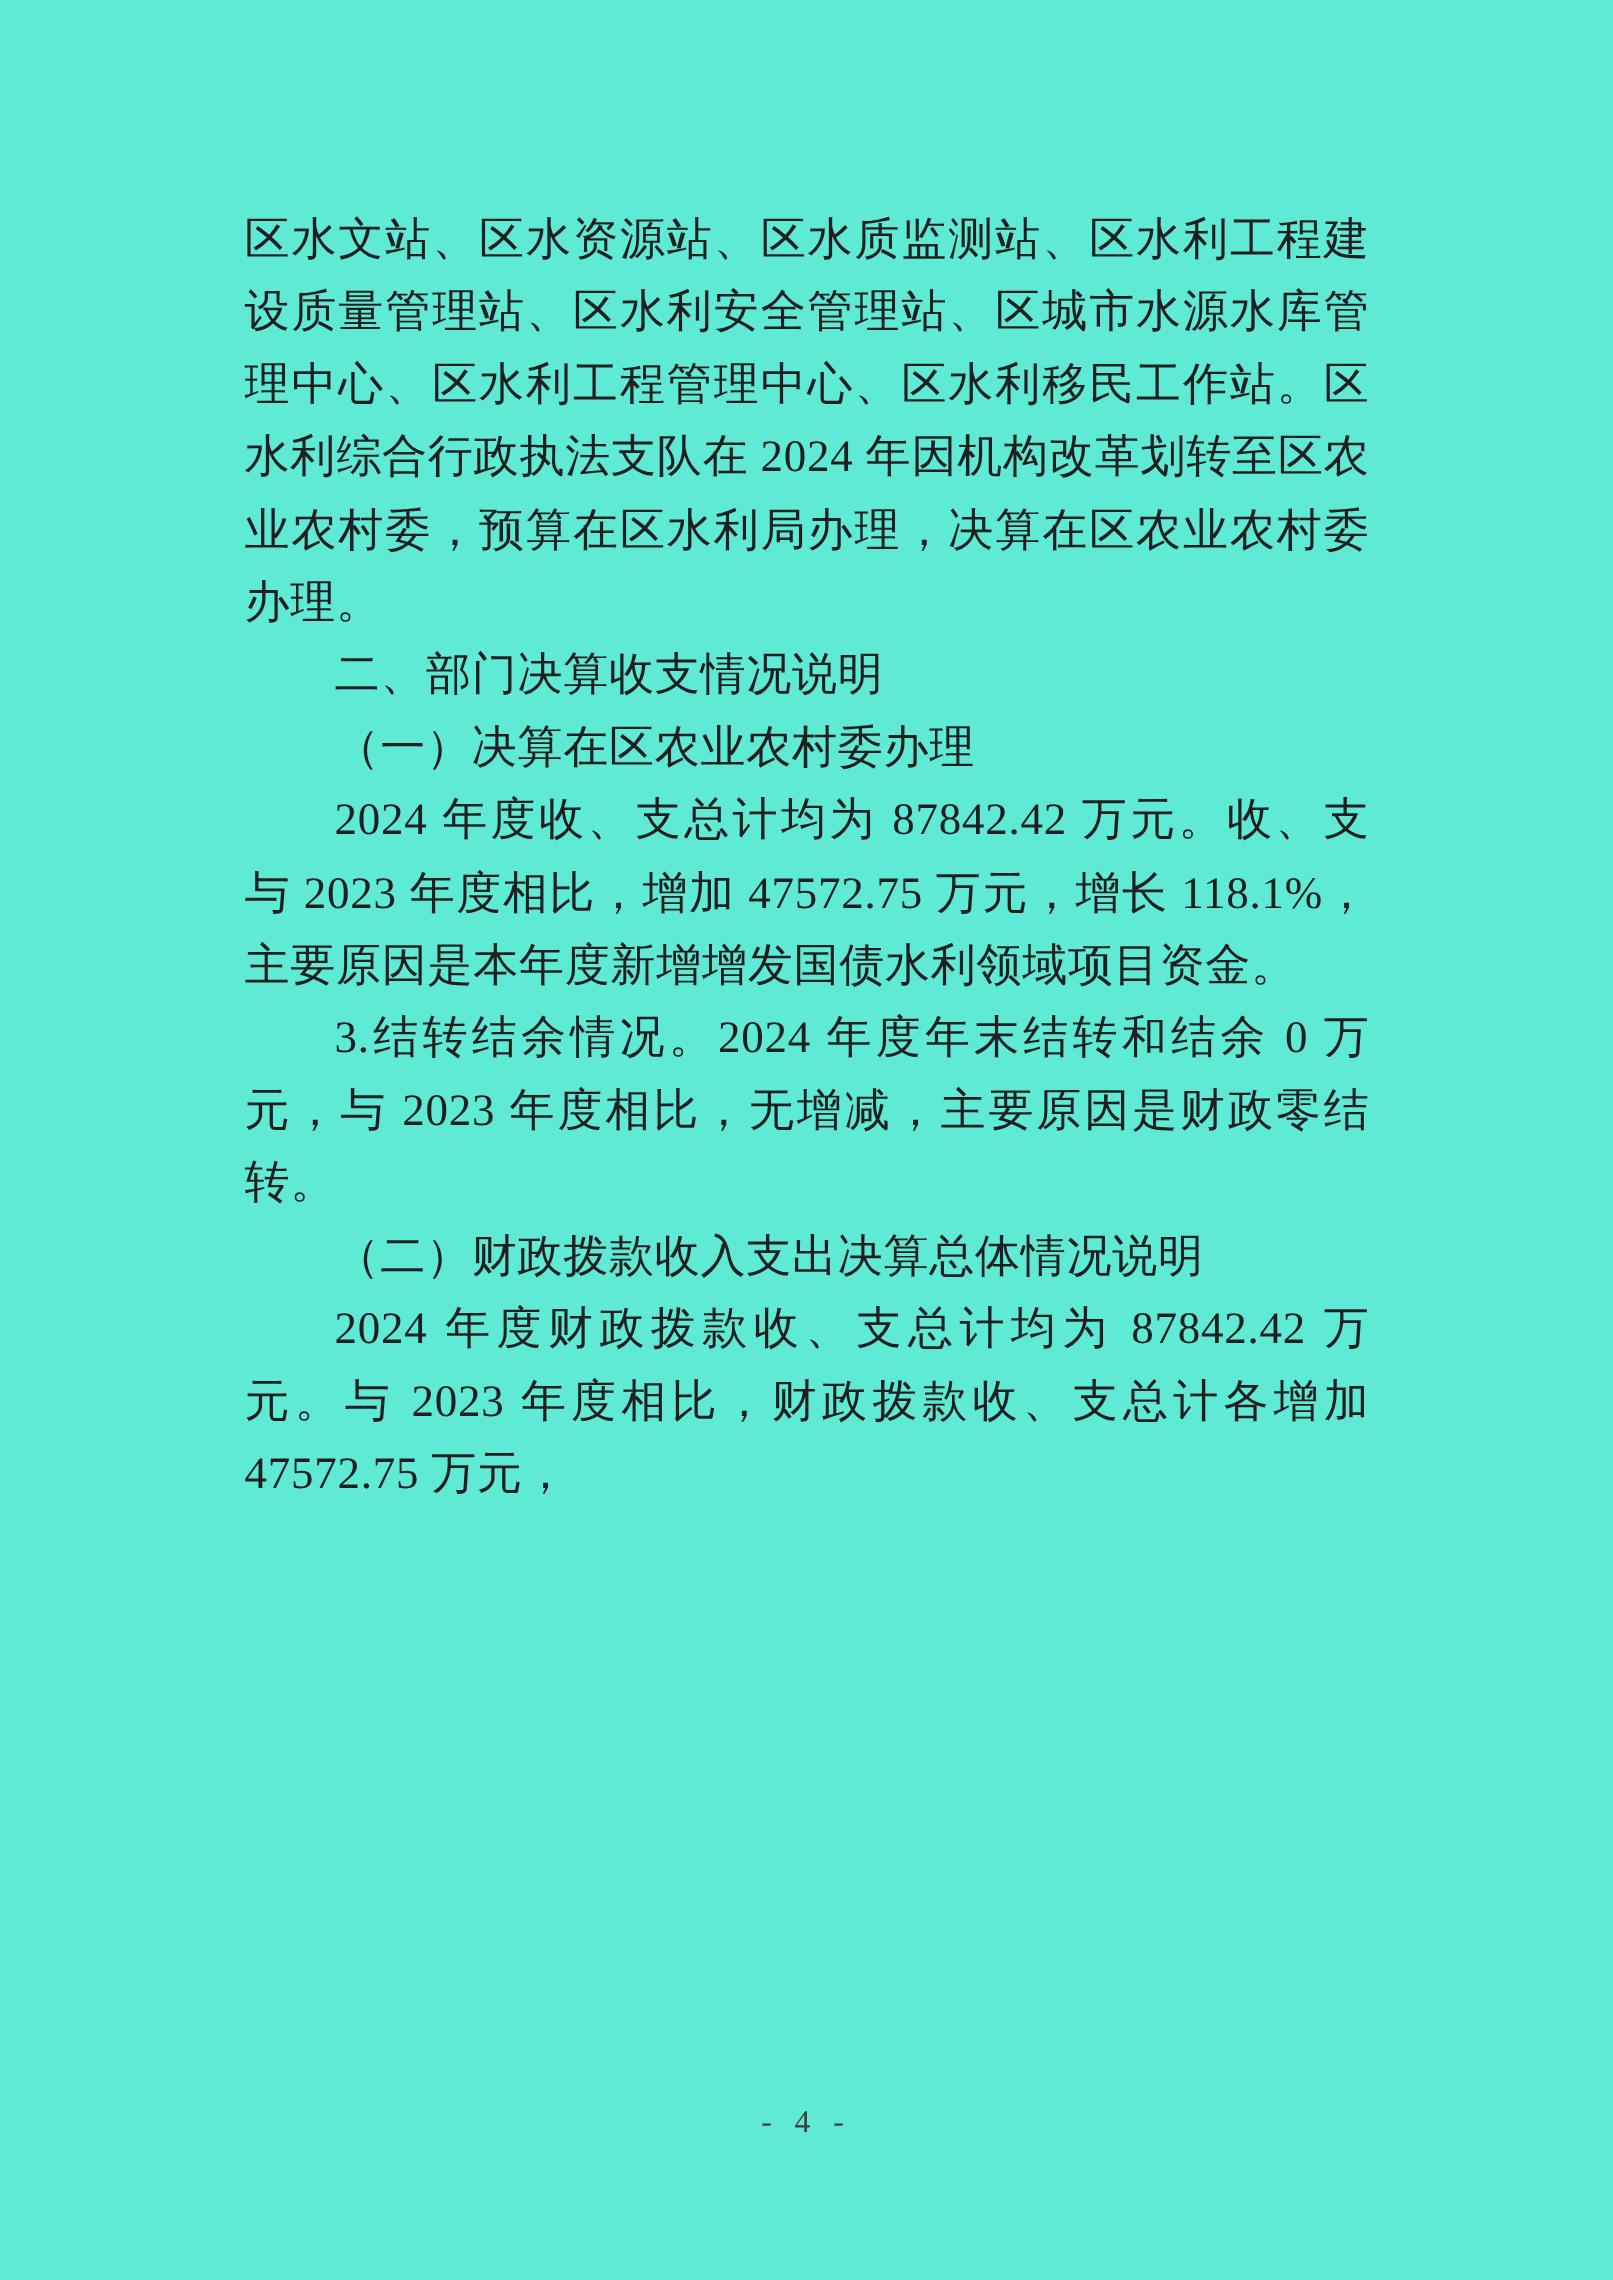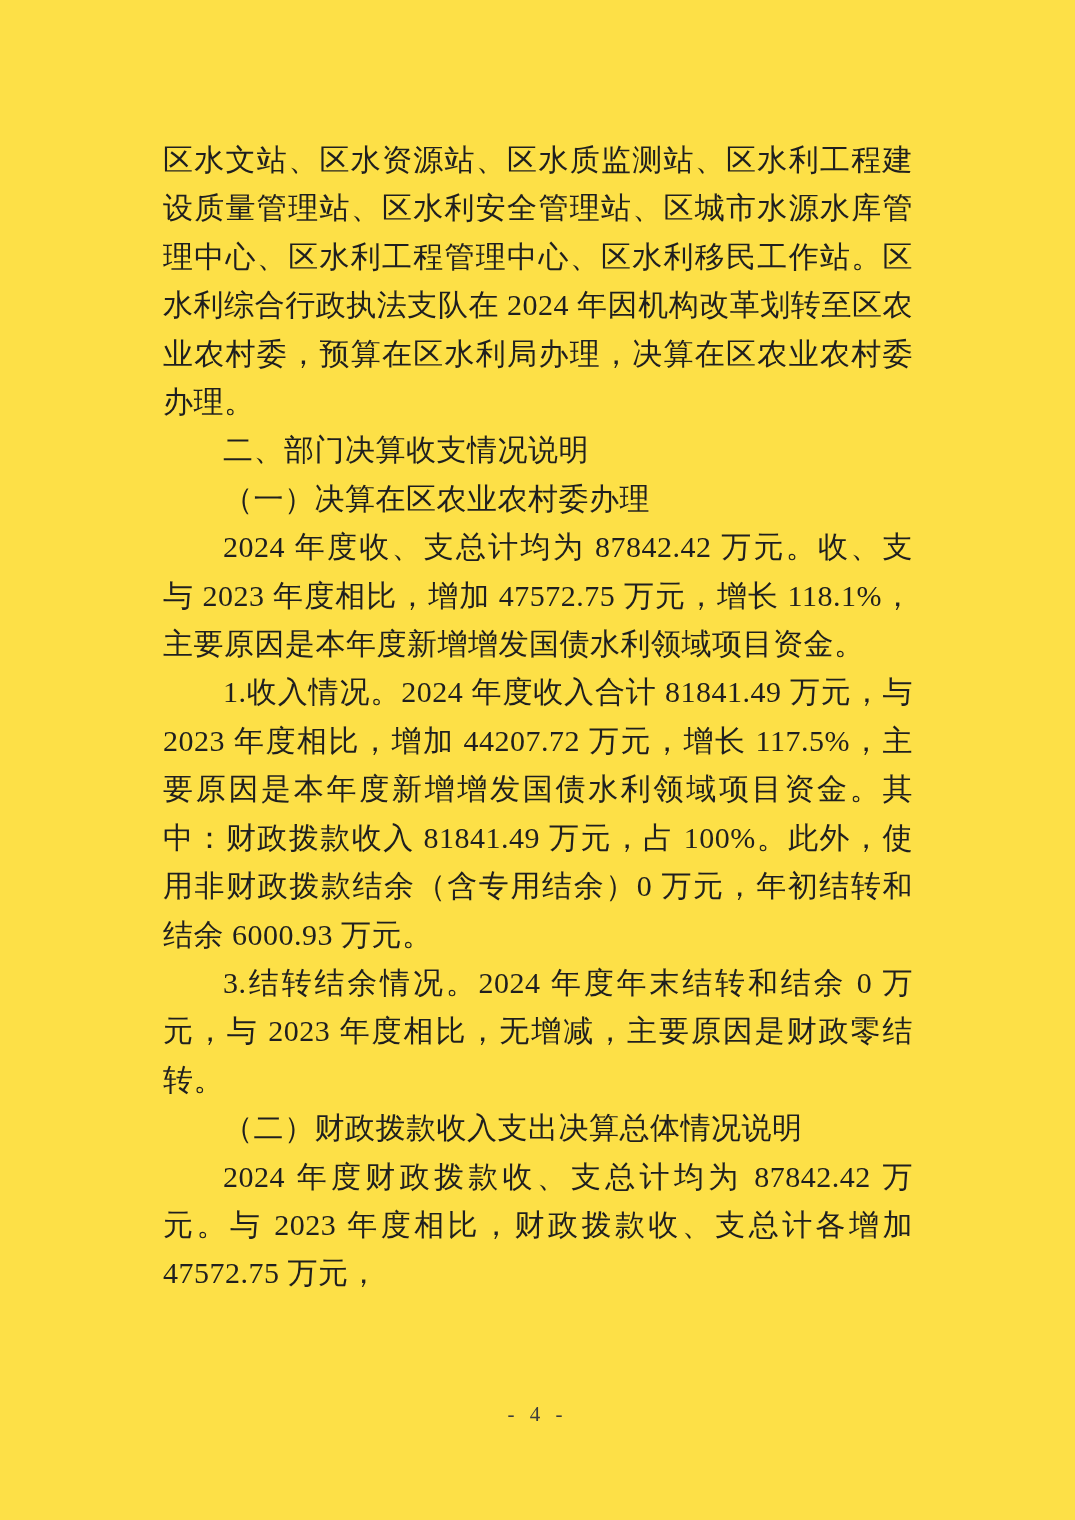--- a/index.html
+++ b/index.html
@@ -1,20 +1,20 @@
 <!DOCTYPE html>
 <html><head>
 <meta charset="utf-8">
 <style>
   html, body { margin: 0; padding: 0; background: #ffffff; }
   .page {
     position: relative;
     width: 1075px;
     height: 1520px;
-    background: #fde047;
+    background: #5eead4;
     overflow: hidden;
   }
   .content {
     position: absolute;
     left: 163px;
     top: 136px;
     width: 750px;
     font-family: "Liberation Serif", "DejaVu Serif", serif;
     font-size: 30px;
     line-height: 48.4px;
@@ -48,19 +48,18 @@
 </style>
 </head>
 <body>
 
 <div class="page">
   <main class="content" id="doc-body">
       <p class="s-body"><span class="run">区水文站、区水资源站、区水质监测站、区水利工程建设质量管理站、区水利安全管理站、区城市水源水库管理中心、区水利工程管理中心、区水利移民工作站。区水利综合行政执法支队在 2024 年因机构改革划转至区农业农村委，预算在区水利局办理，决算在区农业农村委办理。</span></p>
       <p class="s-heading2 indent"><span class="run run-bold">二、部门决算收支情况说明</span></p>
       <p class="s-heading3 indent"><span class="run">（一）决算在区农业农村委办理</span></p>
       <p class="s-body indent"><span class="run">2024 年度收、支总计均为 87842.42 万元。收、支与 2023 年度相比，增加 47572.75 万元，增长 118.1%，主要原因是本年度新增增发国债水利领域项目资金。</span></p>
-      <p class="s-body indent"><span class="run run-bold">1.收入情况。</span><span class="run">2024 年度收入合计 81841.49 万元，与 2023 年度相比，增加 44207.72 万元，增长 117.5%，主要原因是本年度新增增发国债水利领域项目资金。其中：财政拨款收入 81841.49 万元，占 100%。此外，使用非财政拨款结余（含专用结余）0 万元，年初结转和结余 6000.93 万元。</span></p>
       <p class="s-body indent"><span class="run run-bold">3.结转结余情况。</span><span class="run">2024 年度年末结转和结余 0 万元，与 2023 年度相比，无增减，主要原因是财政零结转。</span></p>
       <p class="s-heading3 indent"><span class="run">（二）财政拨款收入支出决算总体情况说明</span></p>
       <p class="s-body indent"><span class="run">2024 年度财政拨款收、支总计均为 87842.42 万元。与 2023 年度相比，财政拨款收、支总计各增加 47572.75 万元，</span></p>
     </main>
   <div class="footer">- 4 -</div>
 </div>
 
 </body></html>

